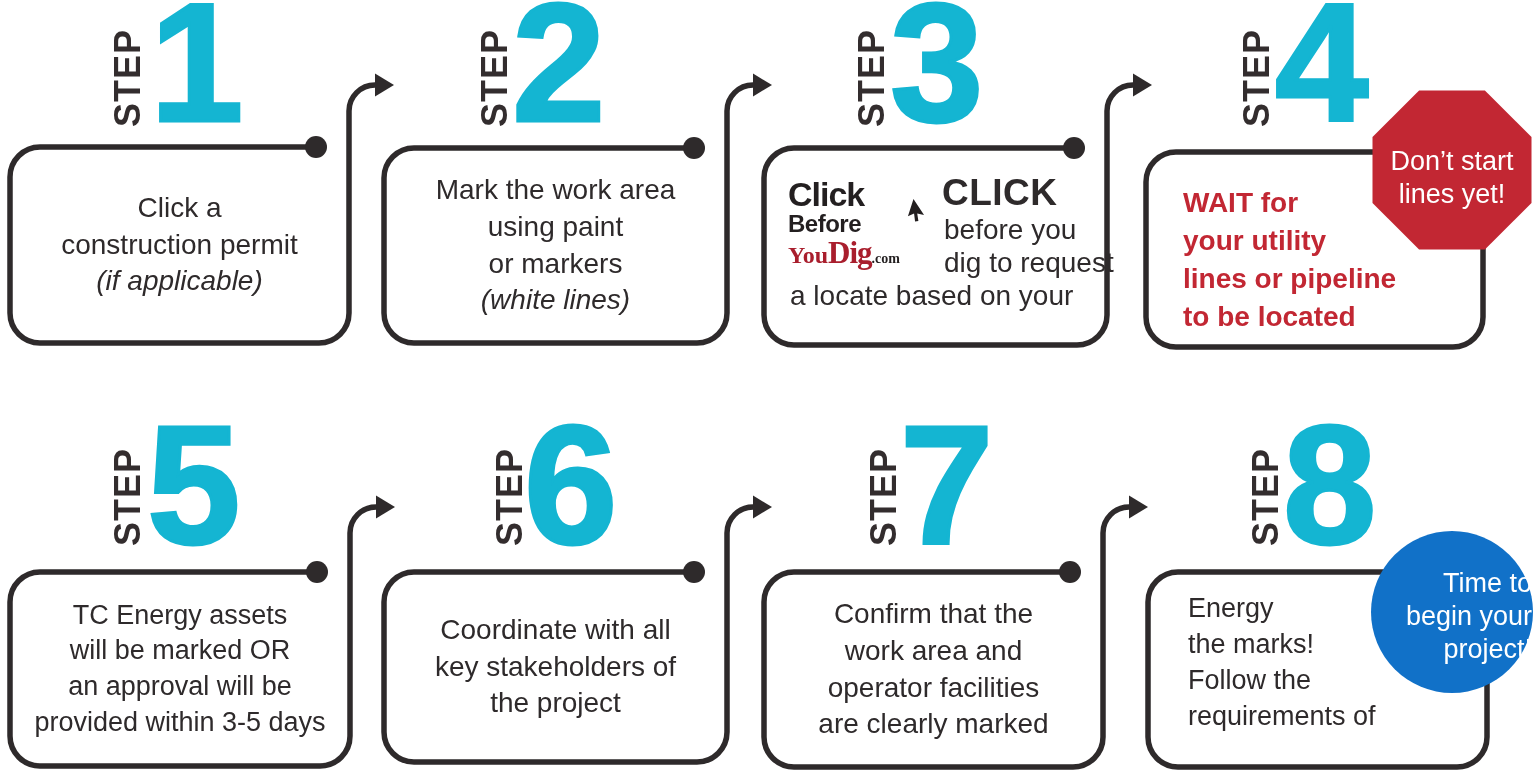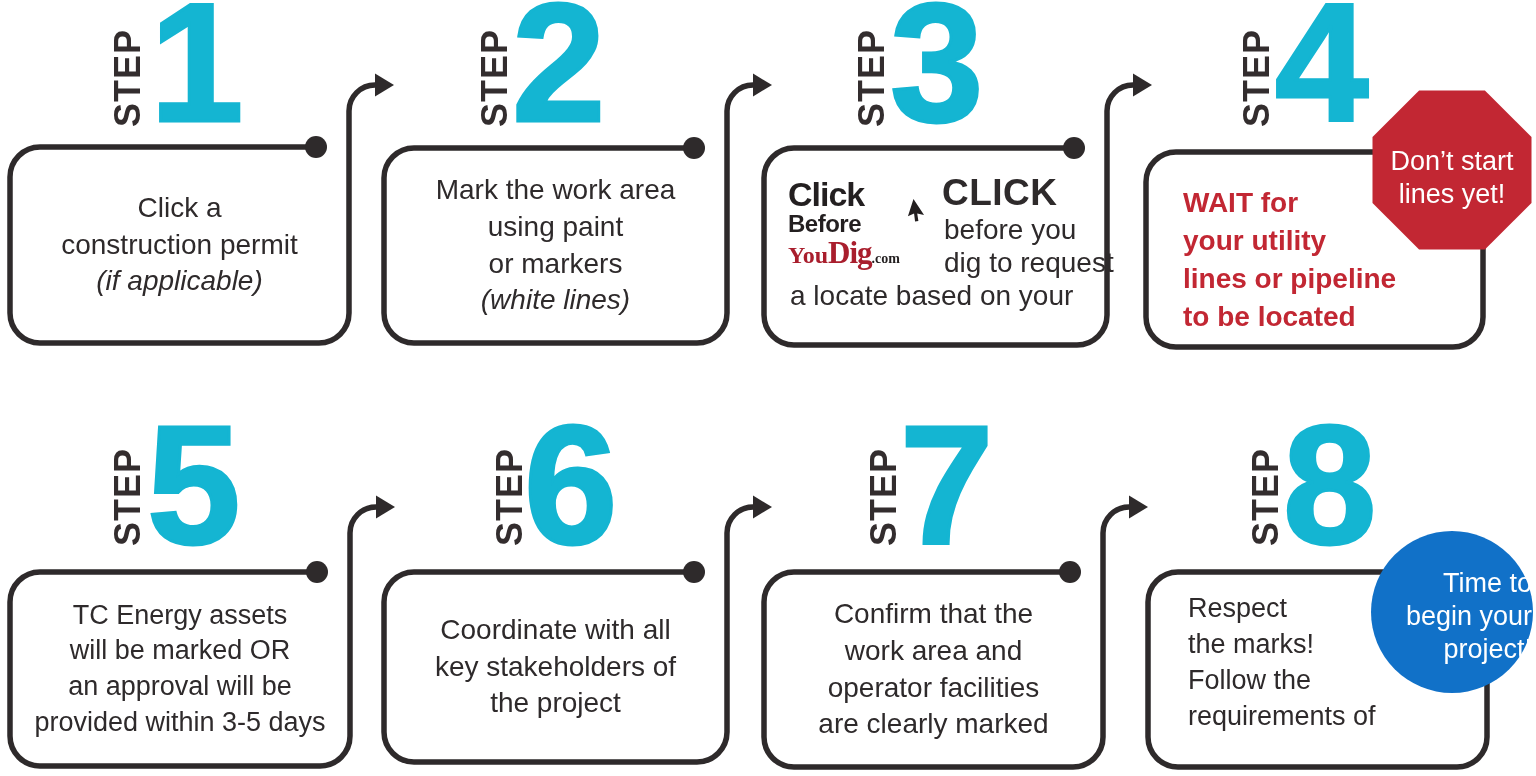--- a/index.html
+++ b/index.html
@@ -176,21 +176,21 @@
   </div>
 
   <div class="box-text" style="left:764px;top:572px;width:339px;height:195px;text-align:right;">
     <div class="ln">Confirm that the</div>
     <div class="ln">work area and</div>
     <div class="ln">operator facilities</div>
     <div class="ln">are clearly marked</div>
   </div>
 
   <div class="dark-lines" style="left:1188px;top:590px;">
-    <div class="ln">Respect</div>
+    <div class="ln">Energy</div>
     <div class="ln">the marks!</div>
     <div class="ln">Follow the</div>
     <div class="ln">requirements of</div>
   </div>
 
   <div class="badge-text" style="left:1372px;top:567px;width:160px;text-align:right;">
     <div class="ln">Time to</div>
     <div class="ln">begin your</div>
     <div class="ln">project!</div>
   </div>

